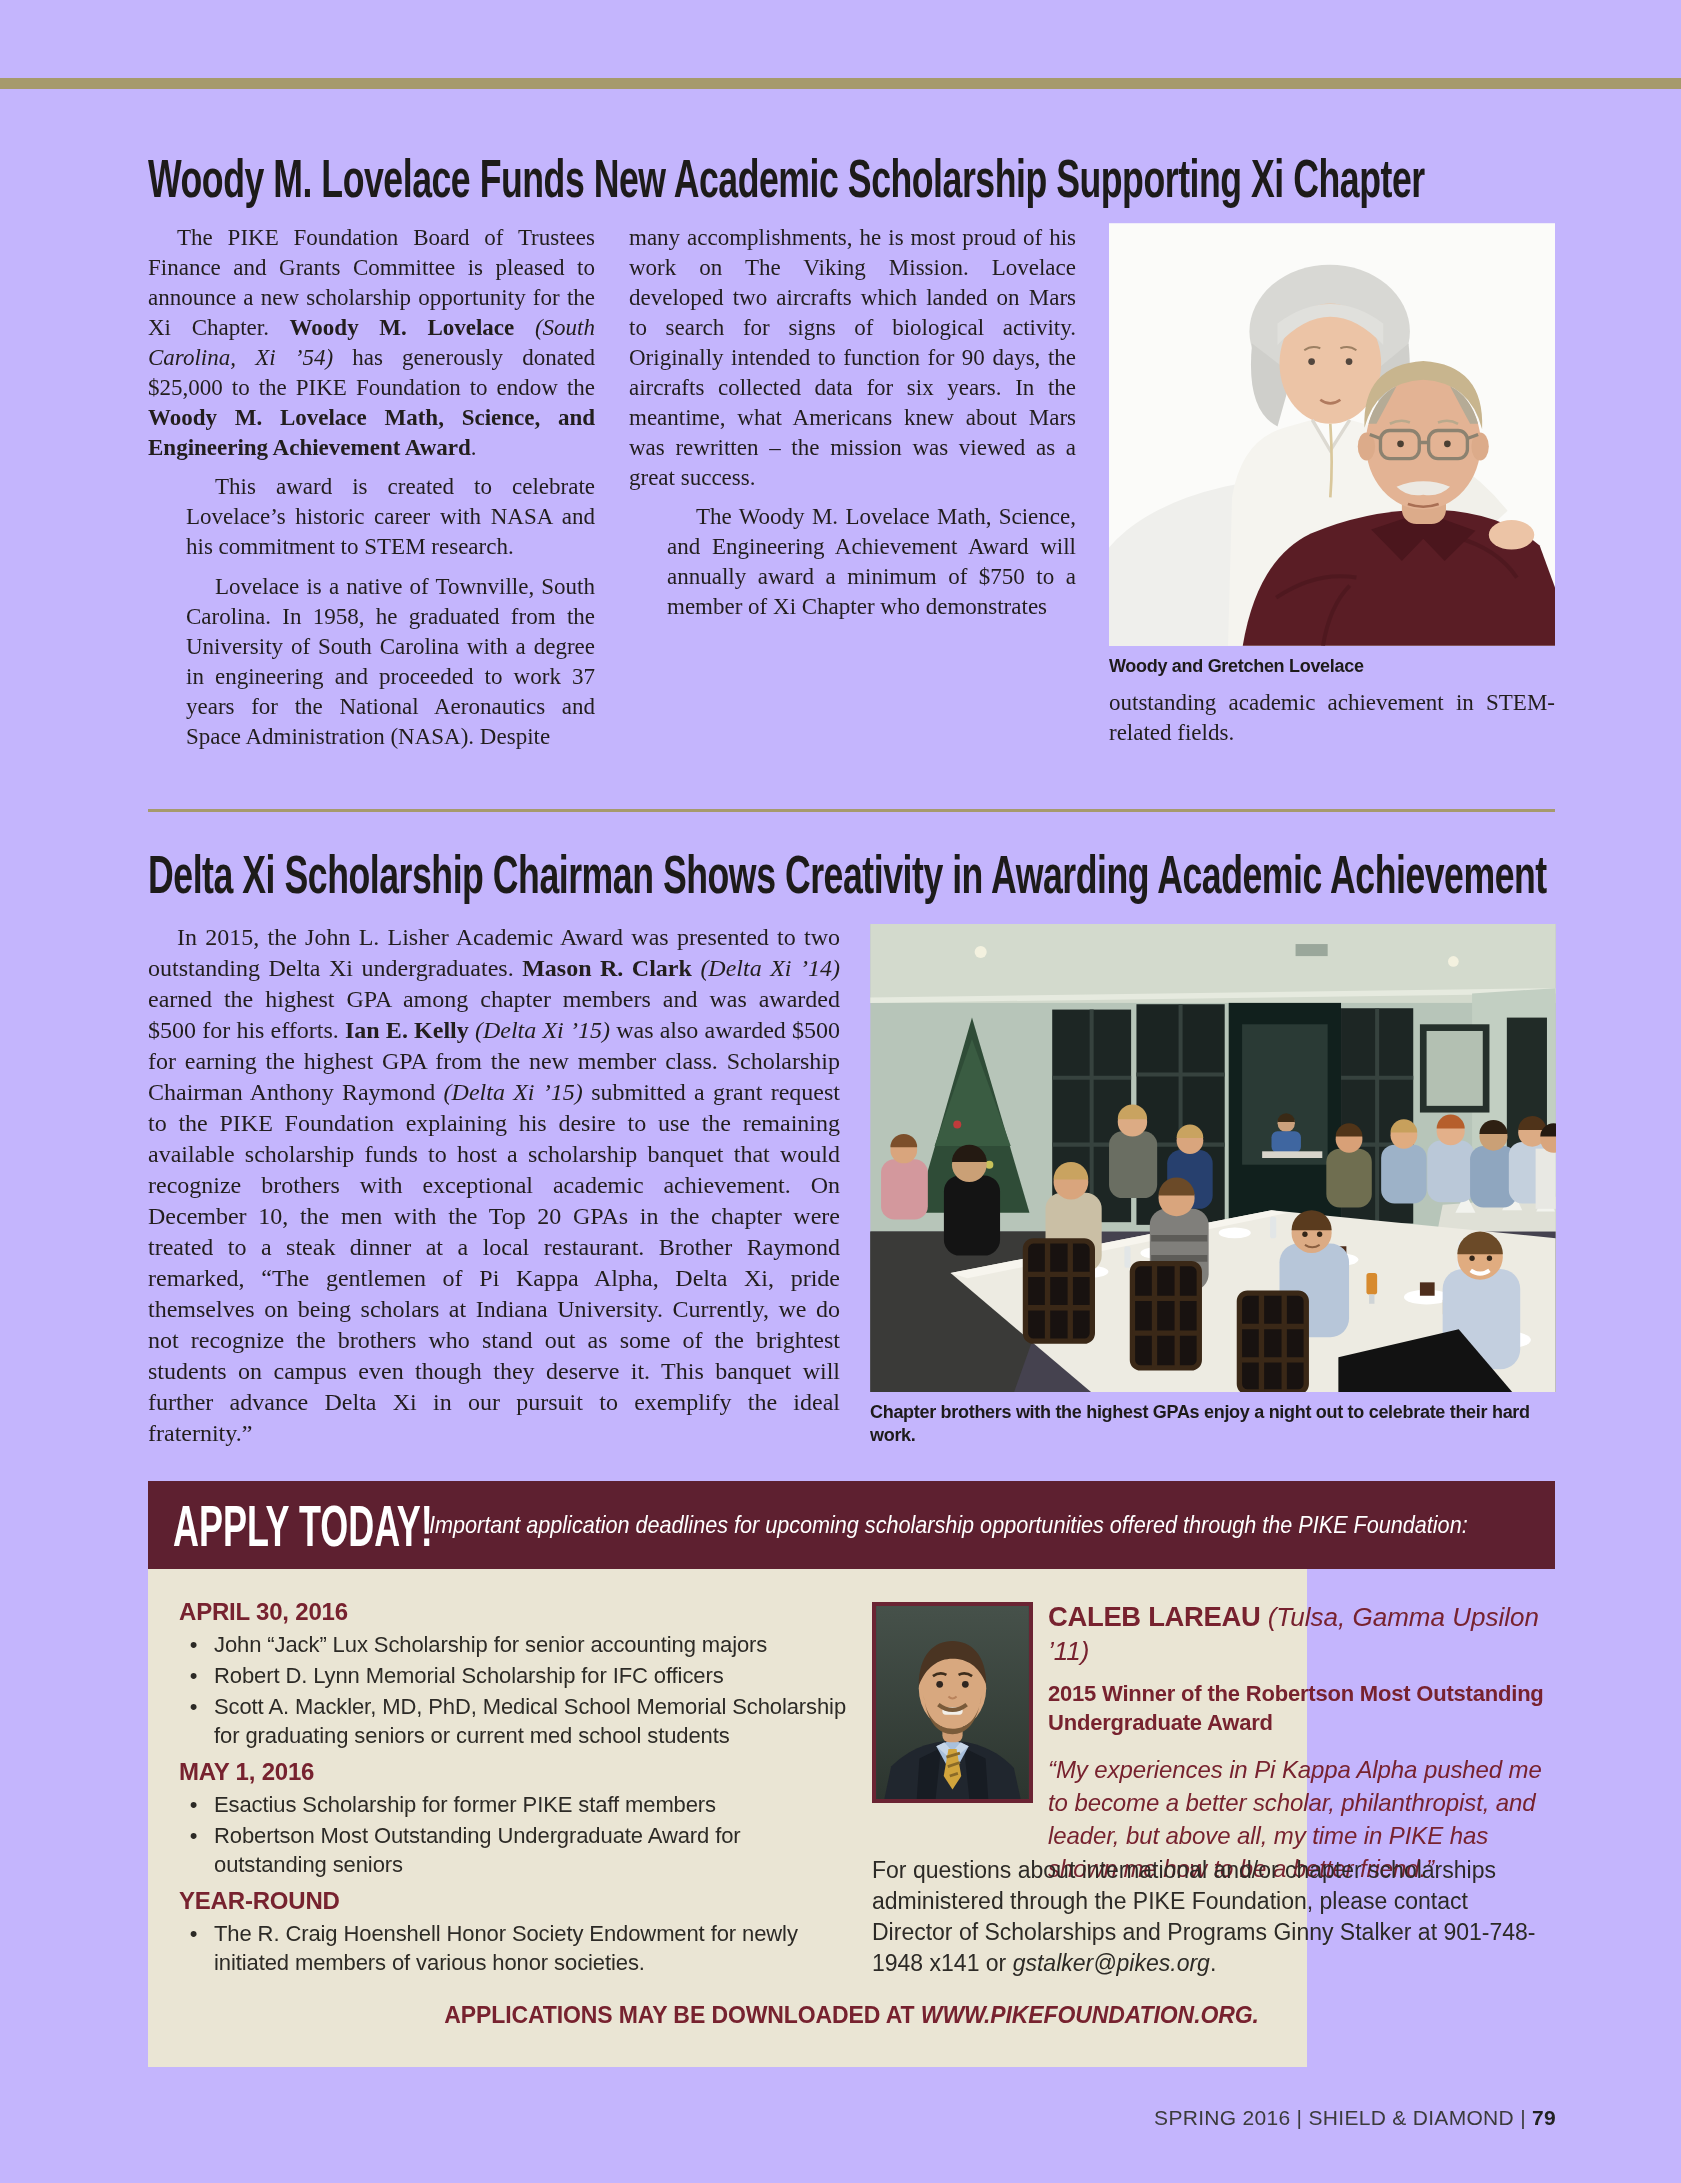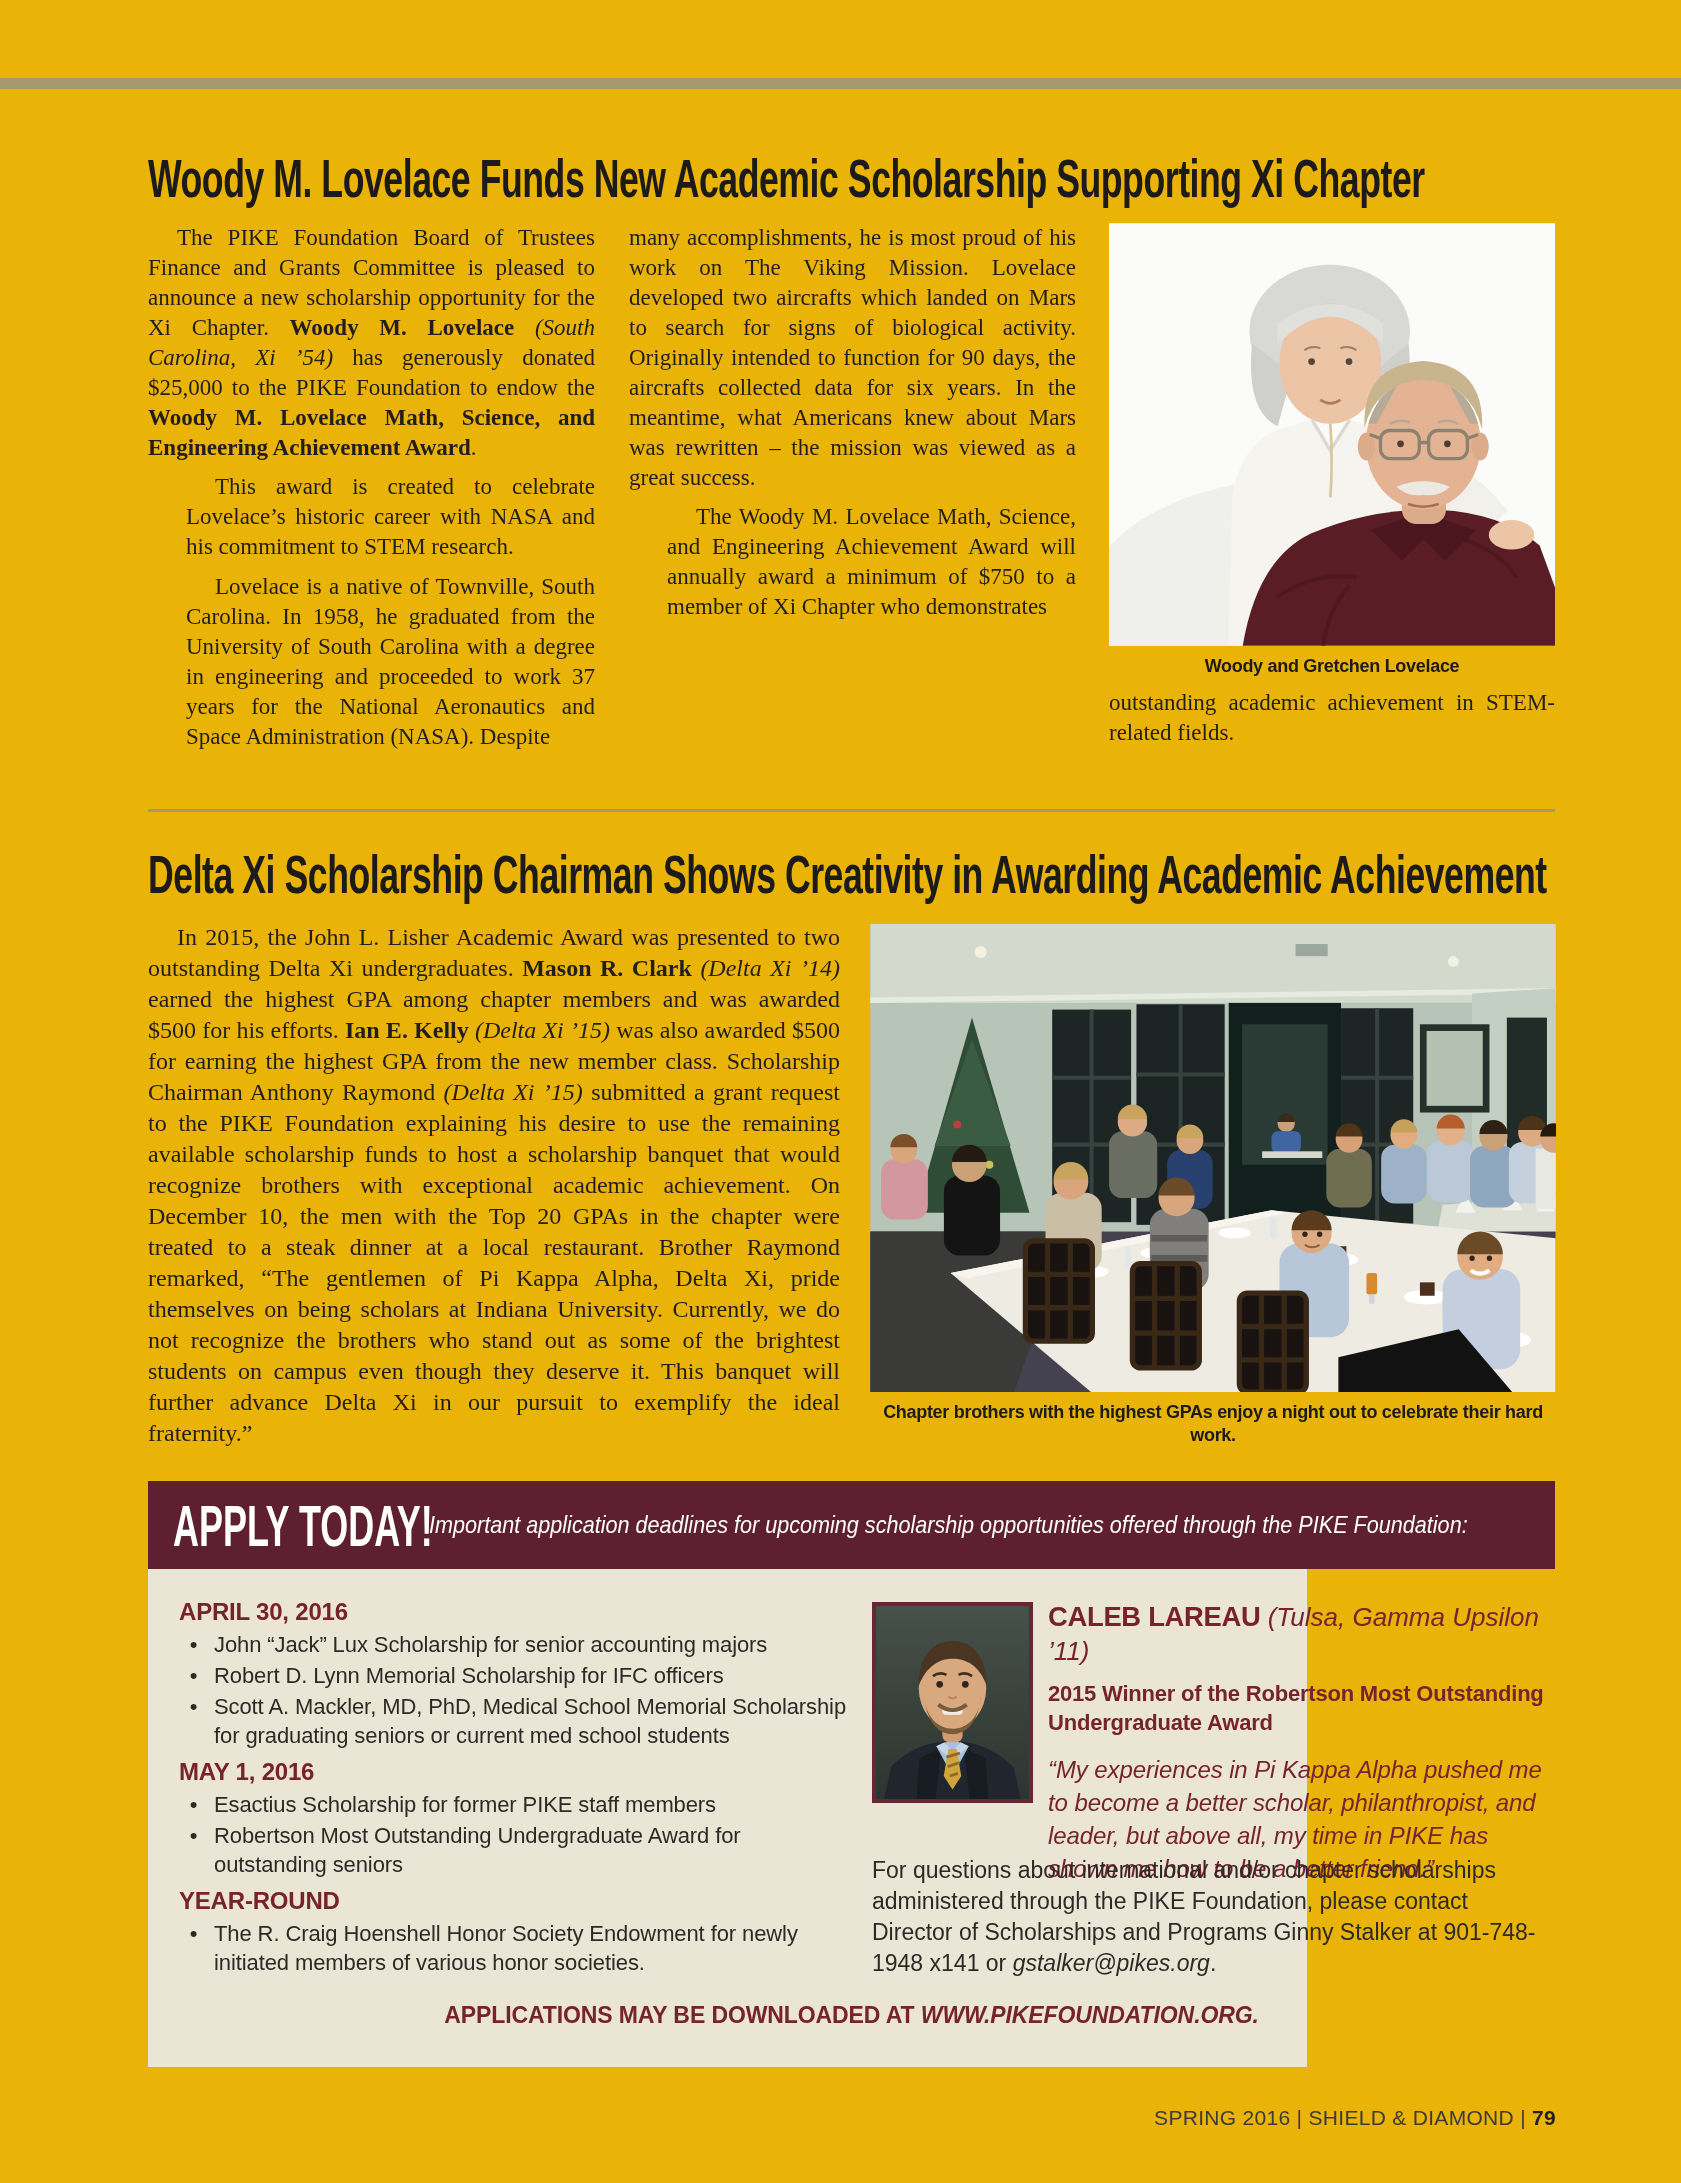--- a/index.html
+++ b/index.html
@@ -1,34 +1,34 @@
 <!DOCTYPE html>
 <html style="font-size:10.7px"><head>
 <meta charset="utf-8">
 <style>
   html,body{margin:0;padding:0;background:#ffffff;}
-  .page{position:relative;width:1682px;height:2183px;background:#eab308;overflow:hidden;
+  .page{position:relative;width:1682px;height:2183px;background:#c4b5fd;overflow:hidden;
         font-family:"Liberation Sans",sans-serif;color:#221e1d;}
   .topbar{position:absolute;left:0;top:78px;width:1682px;height:11.4px;background:#a69a6c;}
   .headline{position:absolute;left:148px;margin:0;font-family:"Liberation Sans",sans-serif;
             font-weight:700;font-size:54px;line-height:54px;color:#1d1b1a;letter-spacing:-0.7px;
             transform:scaleX(.66);transform-origin:left top;white-space:nowrap;}
   #a1-title{top:151px;}
   #a2-title{top:847px;}
   .serif{font-family:"Liberation Serif",serif;font-size:23px;line-height:30px;
          color:#221e1d;text-align:justify;}
   .col{position:absolute;top:223px;}
   #a1c1{left:148px;width:447px;}
   #a1c2{left:629px;width:447px;}
   #a1c3{left:1109px;width:446px;}
   .col p, #a2-text p{margin:0;}
   .col p + p{margin-top:9.4px;margin-left:38px;}
   p.ind{text-indent:29px;}
   .caption{font-family:"Liberation Sans",sans-serif;font-weight:700;font-size:18px;
-           line-height:23px;letter-spacing:-0.3px;color:#1d1b1a;margin-top:9.4px;text-align:center;}
+           line-height:23px;letter-spacing:-0.3px;color:#1d1b1a;margin-top:9.4px;text-align:left;}
   #a1c3 .cont{margin-top:10px;}
   .divider{position:absolute;left:148px;top:809px;width:1407px;height:2.7px;background:#a69a6c;}
   #a2-text{position:absolute;left:148px;top:922px;width:692px;font-size:24px;line-height:31px;}
   #a2-photo{position:absolute;left:870px;top:924px;width:686px;margin:0;}
   .photo{display:block;}
   .seg-b{font-weight:700;}
   .seg-i{font-style:italic;}
   .banner{position:absolute;left:148px;top:1481px;width:1407px;height:88px;background:#5e2030;}
   .banner h2{position:absolute;left:25.4px;top:50%;margin:0;color:#ffffff;font-size:58px;font-weight:700;
              white-space:nowrap;transform:translateY(-50%) scaleX(.62);transform-origin:left center;}

